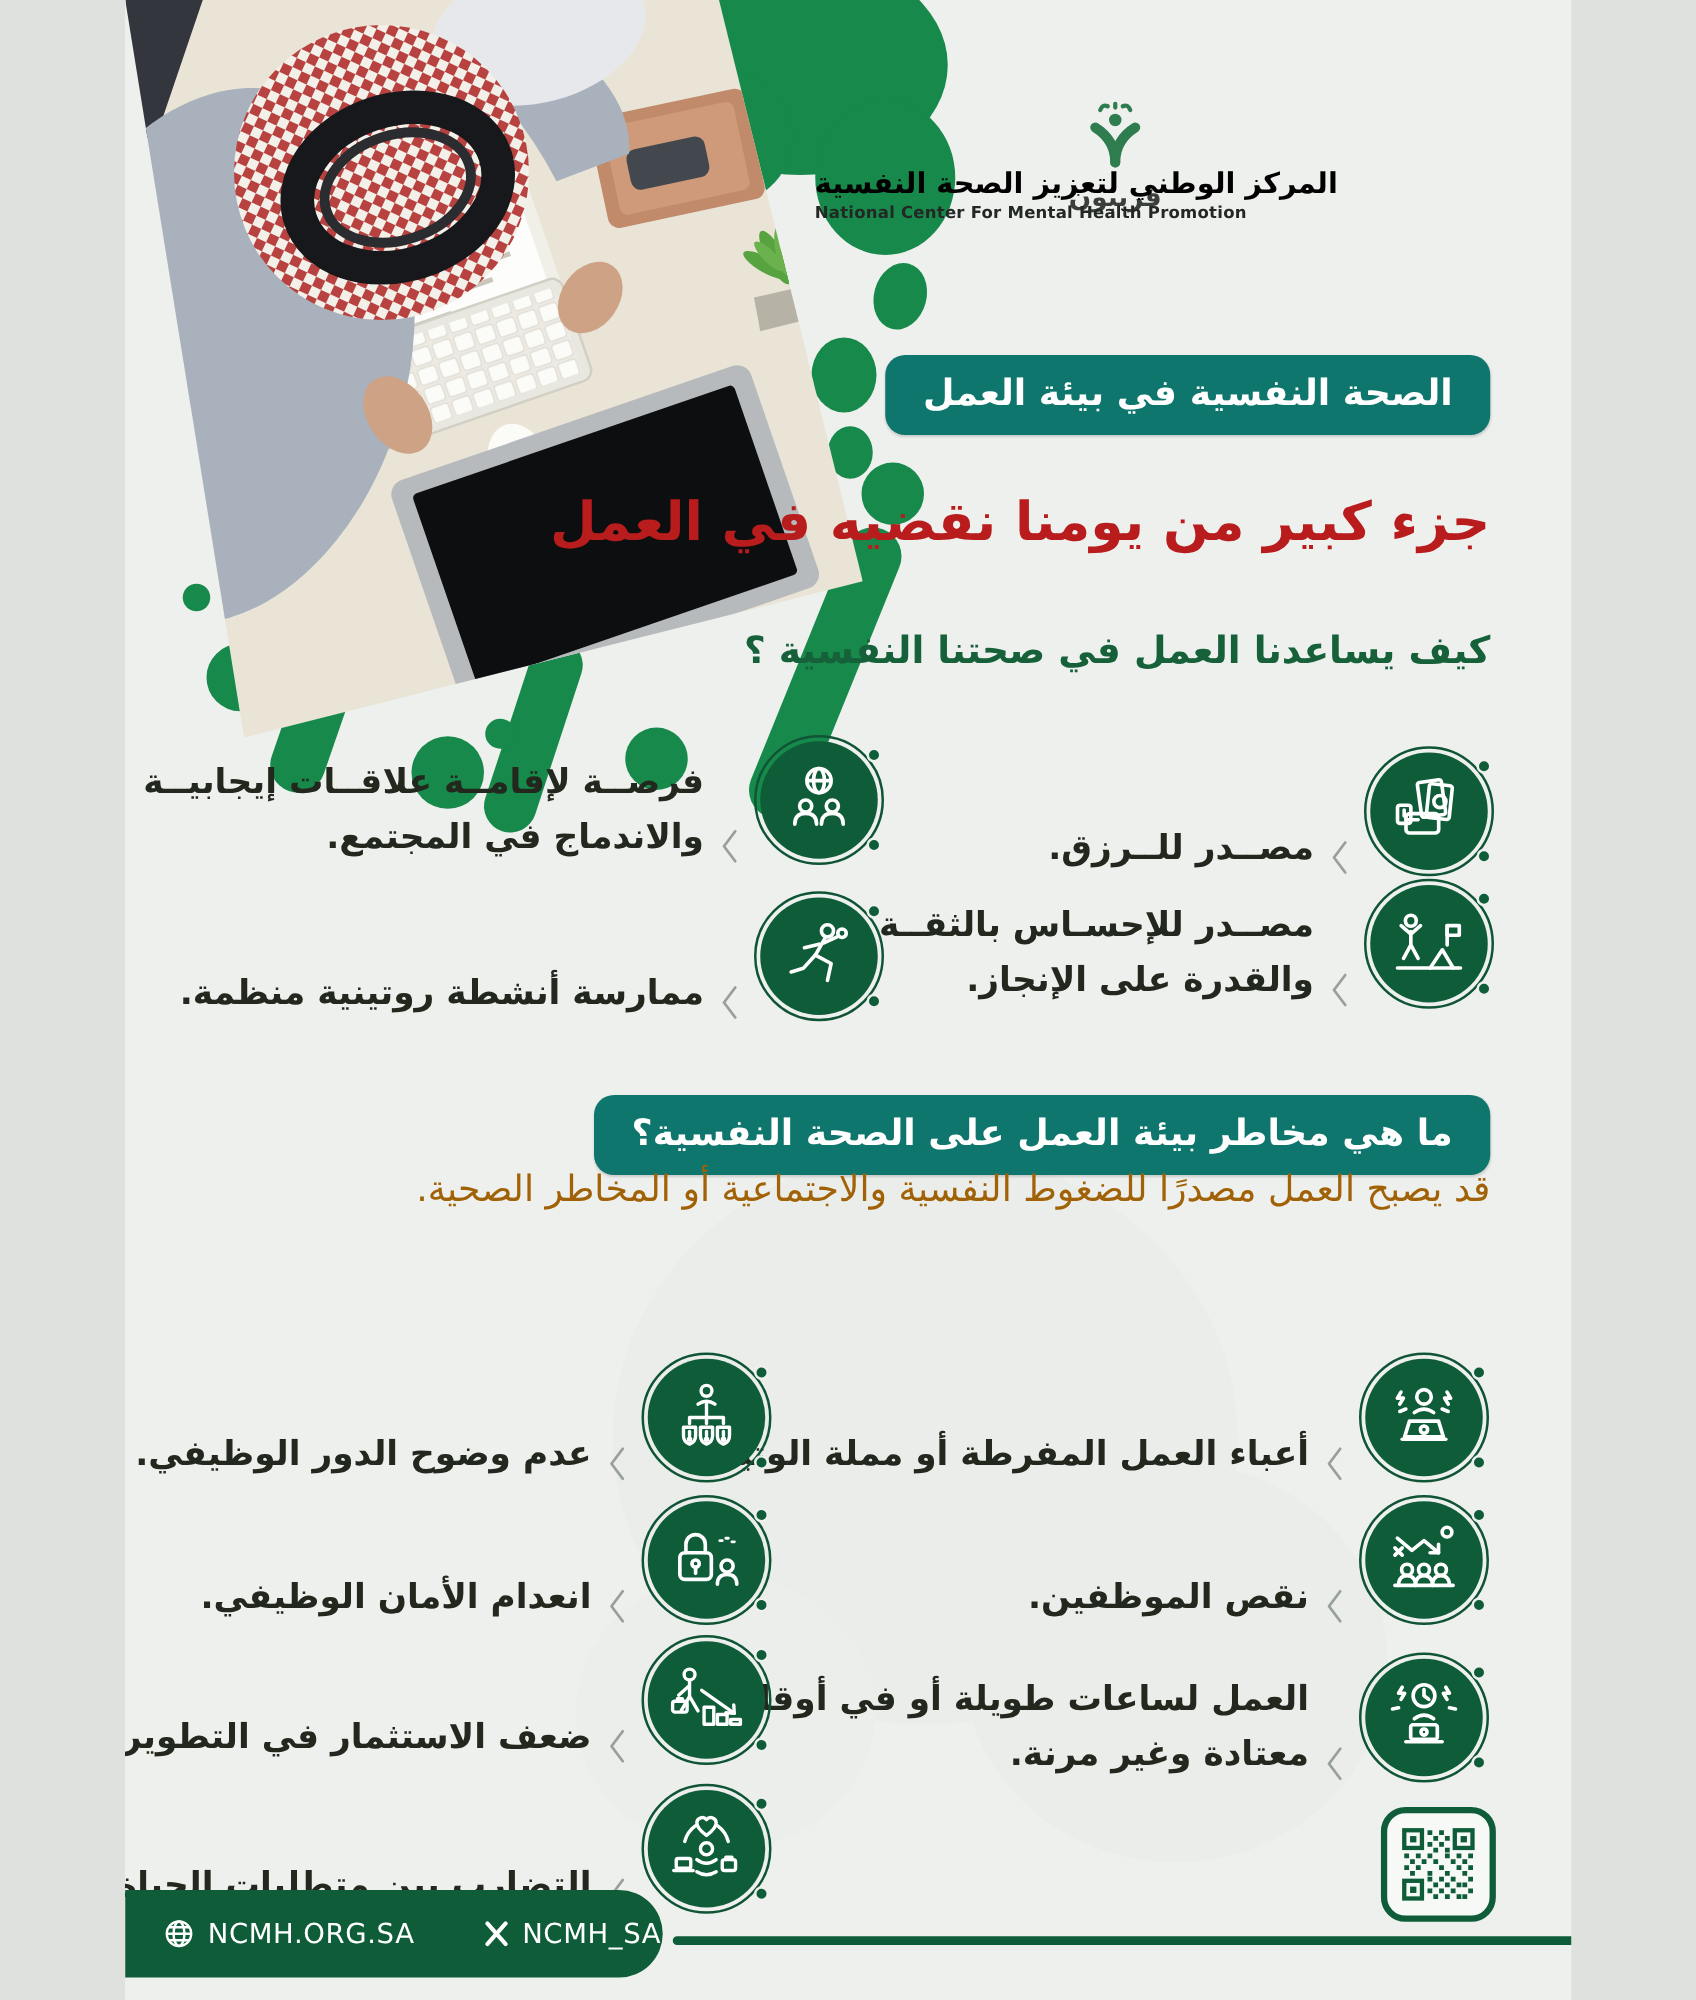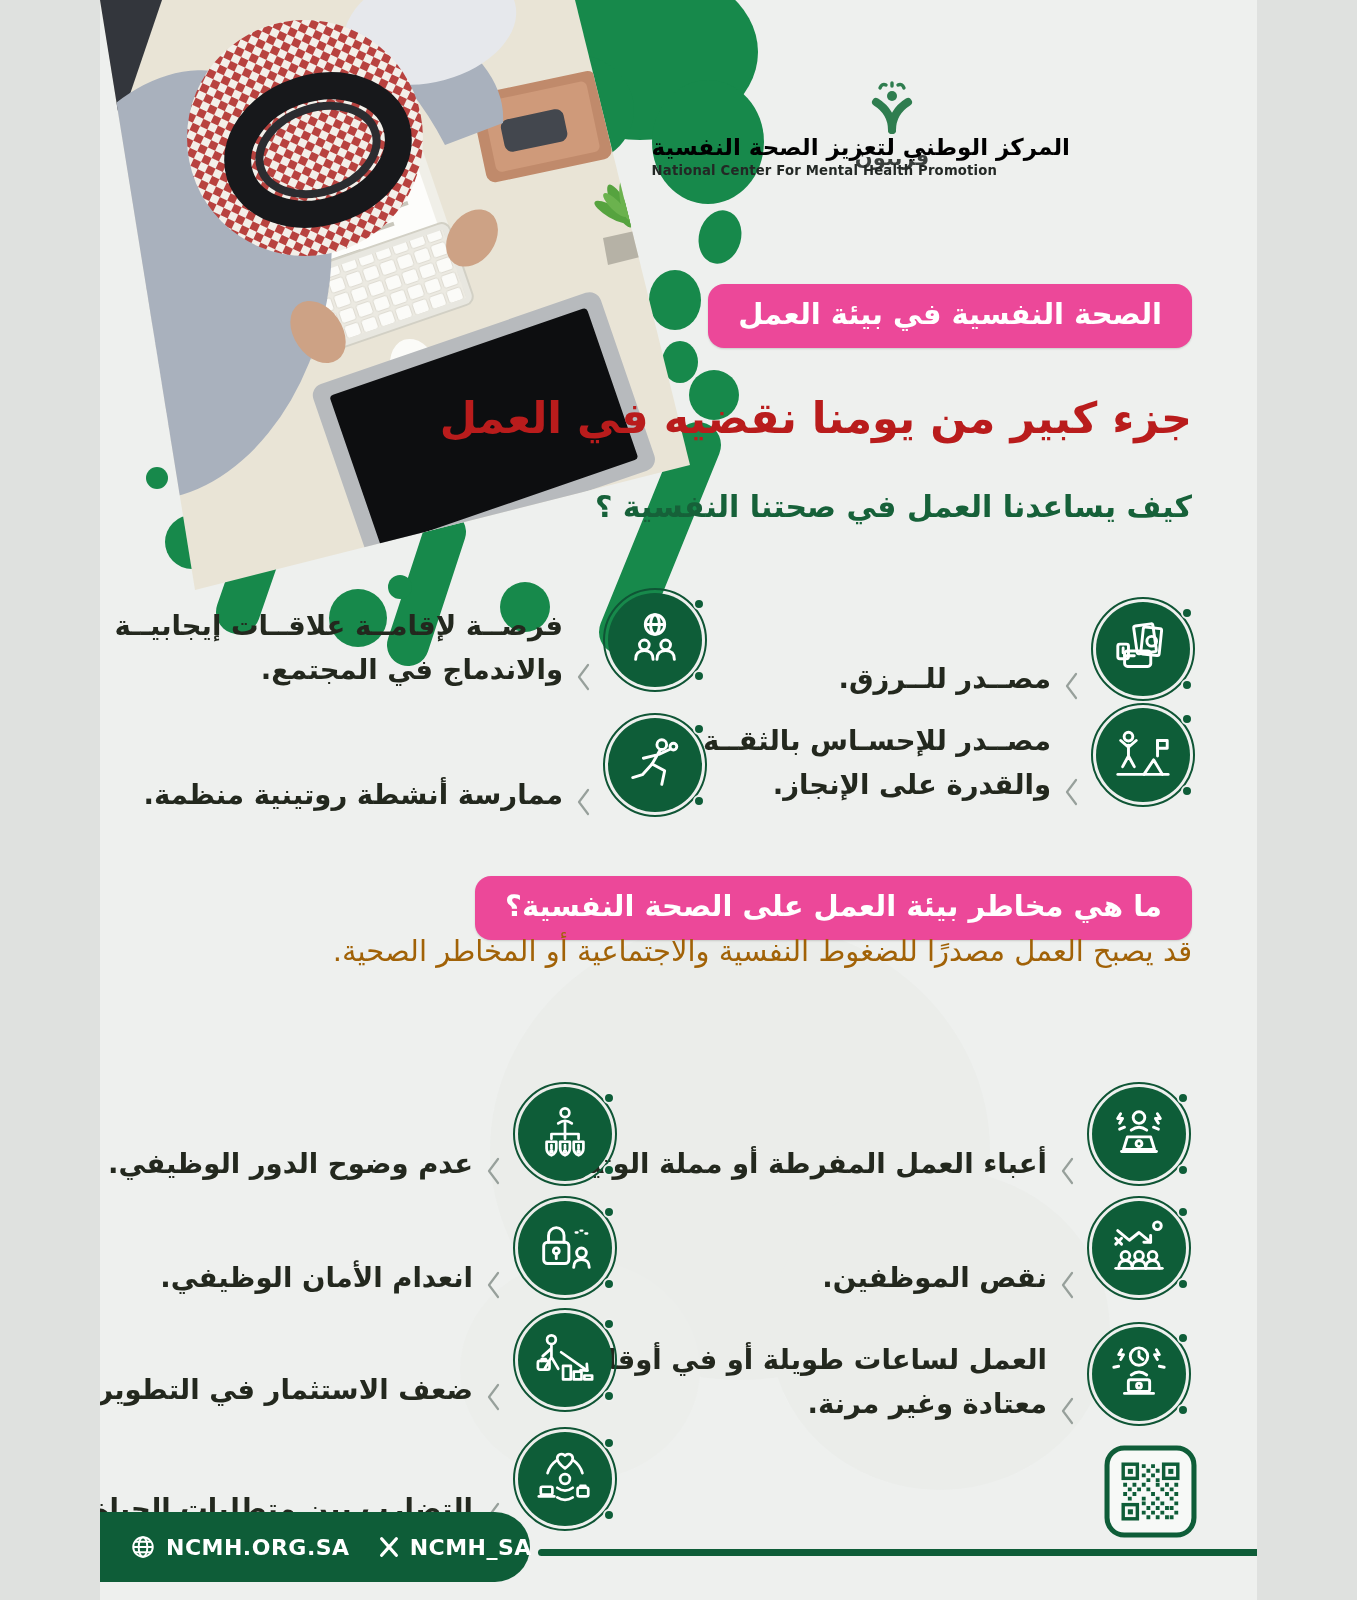--- a/index.html
+++ b/index.html
@@ -13,28 +13,28 @@
   .watermark{pointer-events:none;opacity:.55;}
   
   .qareebon{left:742px;top:80px;width:100px;text-align:center;}
   .qareebon .q-label{font-size:21px;font-weight:bold;color:#3a3f3c;margin-top:2px;}
   .ncmh-names{right:187px;top:134px;text-align:left;direction:ltr;}
   .ncmh-names .ar{font-size:23px;font-weight:bold;color:#000000;direction:rtl;text-align:left;}
   .ncmh-names .en{font-size:13.2px;font-weight:bold;color:#232825;margin-top:3px;letter-spacing:.2px;}
   .ncmh-logo{left:1178px;top:74px;}
   
   .banner{
-    background:#ec4899;color:#fff;border-radius:16px;
+    background:#0f766e;color:#fff;border-radius:16px;
     padding:13px 30px 17px;font-size:29px;font-weight:bold;white-space:nowrap;
     display:inline-block;box-shadow:0 1px 2px rgba(0,0,0,.15);
   }
   .banner1{top:284px;right:65px;}
   .banner2{top:876px;right:65px;}
   .title1{top:393px;right:65px;font-size:43px;font-weight:bold;color:#b91c1c;white-space:nowrap;}
-  .subtitle1{top:489px;right:65px;font-size:30px;font-weight:bold;color:#166139;white-space:nowrap;}
+  .subtitle1{top:503px;right:65px;font-size:30px;font-weight:bold;color:#166139;white-space:nowrap;}
   .lead2{top:934px;right:65px;font-size:29px;font-weight:normal;color:#a16207;white-space:nowrap;}
   .causes{top:1005px;right:65px;font-size:27px;font-weight:bold;color:#23281e;white-space:nowrap;}
   
   .item{display:flex;align-items:flex-end;gap:12px;direction:rtl;}
   .item .lbl{
     font-size:27.5px;font-weight:bold;color:#23281e;line-height:1.62;
     white-space:pre;text-align:right;
   }
   .badge{position:relative;width:104px;height:104px;flex:0 0 auto;}
   .badge .ring{position:absolute;inset:0;border:2px solid #0f5535;border-radius:50%;}
@@ -63,21 +63,21 @@
   .it-career{top:1308px;right:640px;}
   .it-balance{top:1427px;right:640px;}
   
   .qr{top:1445px;right:60px;width:93px;height:93px;}
   .footer-line{top:1549px;left:438px;width:902px;height:7px;background:#0e5d38;border-radius:4px;}
   .footer-pill{
     top:1512px;left:0;width:430px;height:70px;background:#0e5d38;
     border-radius:0 35px 35px 0;display:flex;align-items:center;direction:ltr;
     padding-left:30px;box-sizing:border-box;gap:14px;color:#fff;
   }
-  .footer-pill .link{display:flex;align-items:center;gap:10px;font-size:22px;font-weight:bold;letter-spacing:.5px;cursor:pointer;}
+  .footer-pill .link{display:flex;align-items:center;gap:10px;font-size:22px;font-weight:normal;letter-spacing:.5px;cursor:pointer;}
   .footer-pill .sep{width:26px;}
   
   .hero{left:0;top:0;pointer-events:none;}
 </style>
 </head>
 <body>
 
 <div class="poster">
 
   <svg class="layer watermark" style="left:300px;top:850px;" width="760" height="700" viewBox="0 0 760 700">

